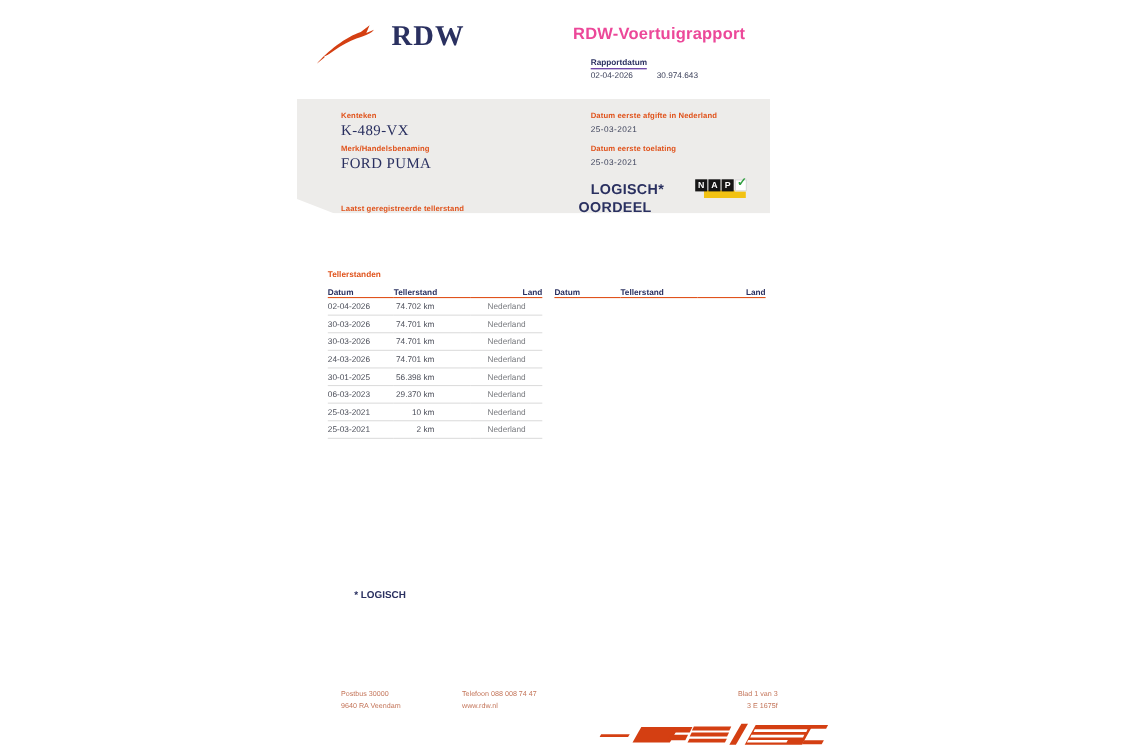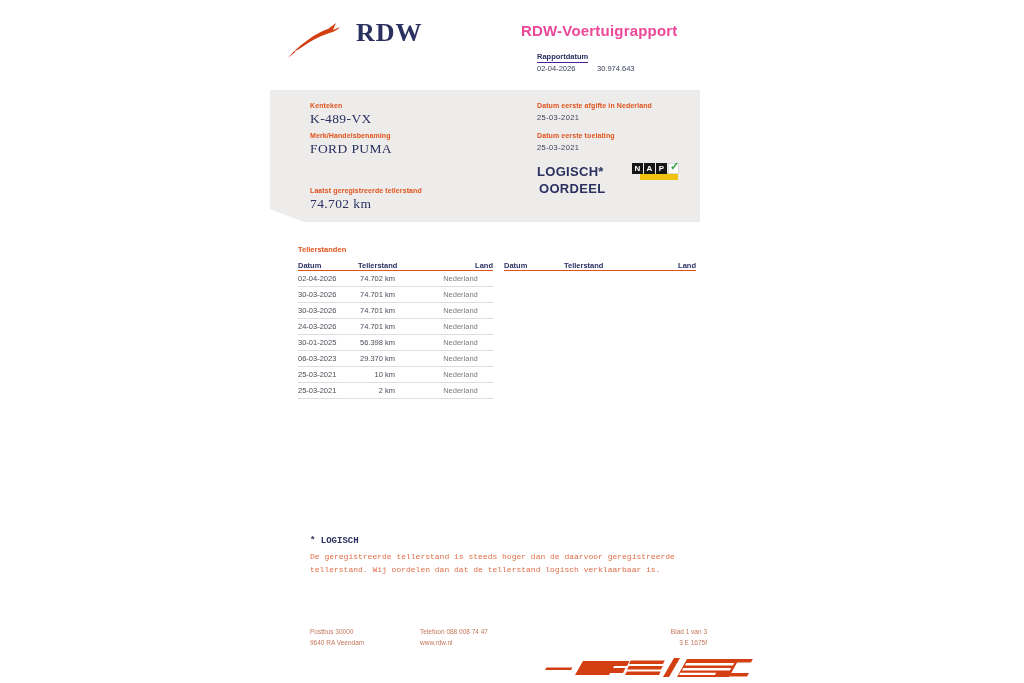--- a/index.html
+++ b/index.html
@@ -17,37 +17,37 @@
   #report-title{left:521px;top:22px;font-size:15px;font-weight:bold;color:#ec4899;letter-spacing:.2px;}
   .hdr-label{font-size:7.5px;font-weight:bold;color:#2A3060;border-bottom:1px solid #4c1d95;
     padding-bottom:1px;display:inline-block;}
   .hdr-value{font-size:7.5px;color:#3C415A;}
   #rapportdatum-label{left:537px;top:52px;}
   #rapportdatum-value{left:537px;top:64px;}
   #rapportnummer-label{left:597px;top:52px;margin-top:47px;}
   #rapportnummer-value{left:597px;top:64px;}
 
   
-  #summary-panel{left:270px;top:90px;width:430px;height:132px;background:#EDECEA;
+  #summary-panel{left:270px;top:90px;width:430px;height:104px;background:#EDECEA;
     clip-path:polygon(0 0,100% 0,100% 100%,34px 100%,0 calc(100% - 13px));}
   .panel-label{font-size:7px;font-weight:bold;color:#E0531C;letter-spacing:.1px;}
   .panel-value{font-family:"Liberation Serif",serif;font-size:13.5px;color:#2A3060;letter-spacing:.4px;}
   #kenteken-label{left:40px;top:12px;}
   #kenteken-value{left:40px;top:21px;}
   #merk-label{left:40px;top:42px;}
   #merk-value{left:40px;top:51px;}
   #teller-label{left:40px;top:97px;}
   #teller-value{left:40px;top:106px;}
   #afgifte-label{left:267px;top:12px;}
   #afgifte-value{left:267px;top:23px;font-size:7.5px;color:#3C415A;font-family:"Liberation Sans",sans-serif;}
   #toelating-label{left:267px;top:42px;}
   #toelating-value{left:267px;top:53px;font-size:7.5px;color:#3C415A;font-family:"Liberation Sans",sans-serif;}
   .oordeel{font-size:13px;font-weight:bold;color:#2A3060;letter-spacing:.3px;font-family:"Liberation Sans",sans-serif;}
   #oordeel-line1{left:267px;top:74px;}
-  #oordeel-line2{left:269px;top:91px;}
+  #oordeel-line2{left:256px;top:91px;}
 
   
   #nap-logo{left:362px;top:73px;width:52px;height:20px;}
   #nap-yellow{position:absolute;left:8px;top:10px;width:38px;height:7px;background:#F2C213;z-index:0;}
   .nap-squares{position:absolute;left:0;top:0;display:flex;gap:1px;z-index:1;}
   .nap-sq{width:11px;height:11px;background:#161616;color:#fff;font-size:8px;font-weight:bold;
     display:flex;align-items:center;justify-content:center;line-height:1;}
   .nap-check-sq{background:#ffffff;border:1px solid #d8d8d8;box-sizing:border-box;position:relative;overflow:visible;}
   .nap-check-sq span{color:#2E9E3E;font-size:11px;font-weight:bold;position:absolute;left:1px;top:-3px;}
 
@@ -60,21 +60,21 @@
   #table-right{width:192px;}
   th{font-size:7.5px;font-weight:bold;color:#2A3060;border-bottom:1.5px solid #E0531C;
     padding:2px 0 0 0;text-align:left;}
   th.c2{text-align:right;}
   td{font-size:7.5px;padding:3px 0;border-bottom:1px solid #DDDDDD;color:#4B4E59;}
   td.c1{text-align:right;padding-right:33px;}
   td.c2{text-align:center;color:#7A7C80;}
   col.w0{width:60px;} col.w1{width:70px;}
 
   
-  #footnote{left:310px;top:536px;width:388px;font-family:Liberation Mono, monospace;}
+  #footnote{left:322px;top:536px;width:388px;}
   #footnote-title{font-size:9px;font-weight:bold;color:#2A3060;margin-bottom:4px;}
   #footnote-text{font-size:8px;color:#DE6E48;line-height:13px;}
 
   
   .footer-block{font-size:6.5px;color:#C4765B;line-height:11px;}
   #footer-address{left:310px;top:626px;}
   #footer-contact{left:420px;top:626px;}
   #footer-page{left:600px;top:626px;width:107px;text-align:right;}
 
   
@@ -197,21 +197,20 @@
           <th class="c2">Land</th>
         </tr>
       </thead>
       <tbody></tbody>
     </table>
   </div>
 </div>
 
 <div id="footnote" class="abs">
   <div id="footnote-title">* LOGISCH</div>
-  <div id="footnote-text">De geregistreerde tellerstand is steeds hoger dan de daarvoor geregistreerde tellerstand. Wij oordelen dan dat de tellerstand logisch verklaarbaar is.</div>
 </div>
 
 <div id="footer-address" class="abs footer-block">
   <div>Postbus 30000</div>
   <div>9640 RA Veendam</div>
 </div>
 <div id="footer-contact" class="abs footer-block">
   <div>Telefoon 088 008 74 47</div>
   <div>www.rdw.nl</div>
 </div>

